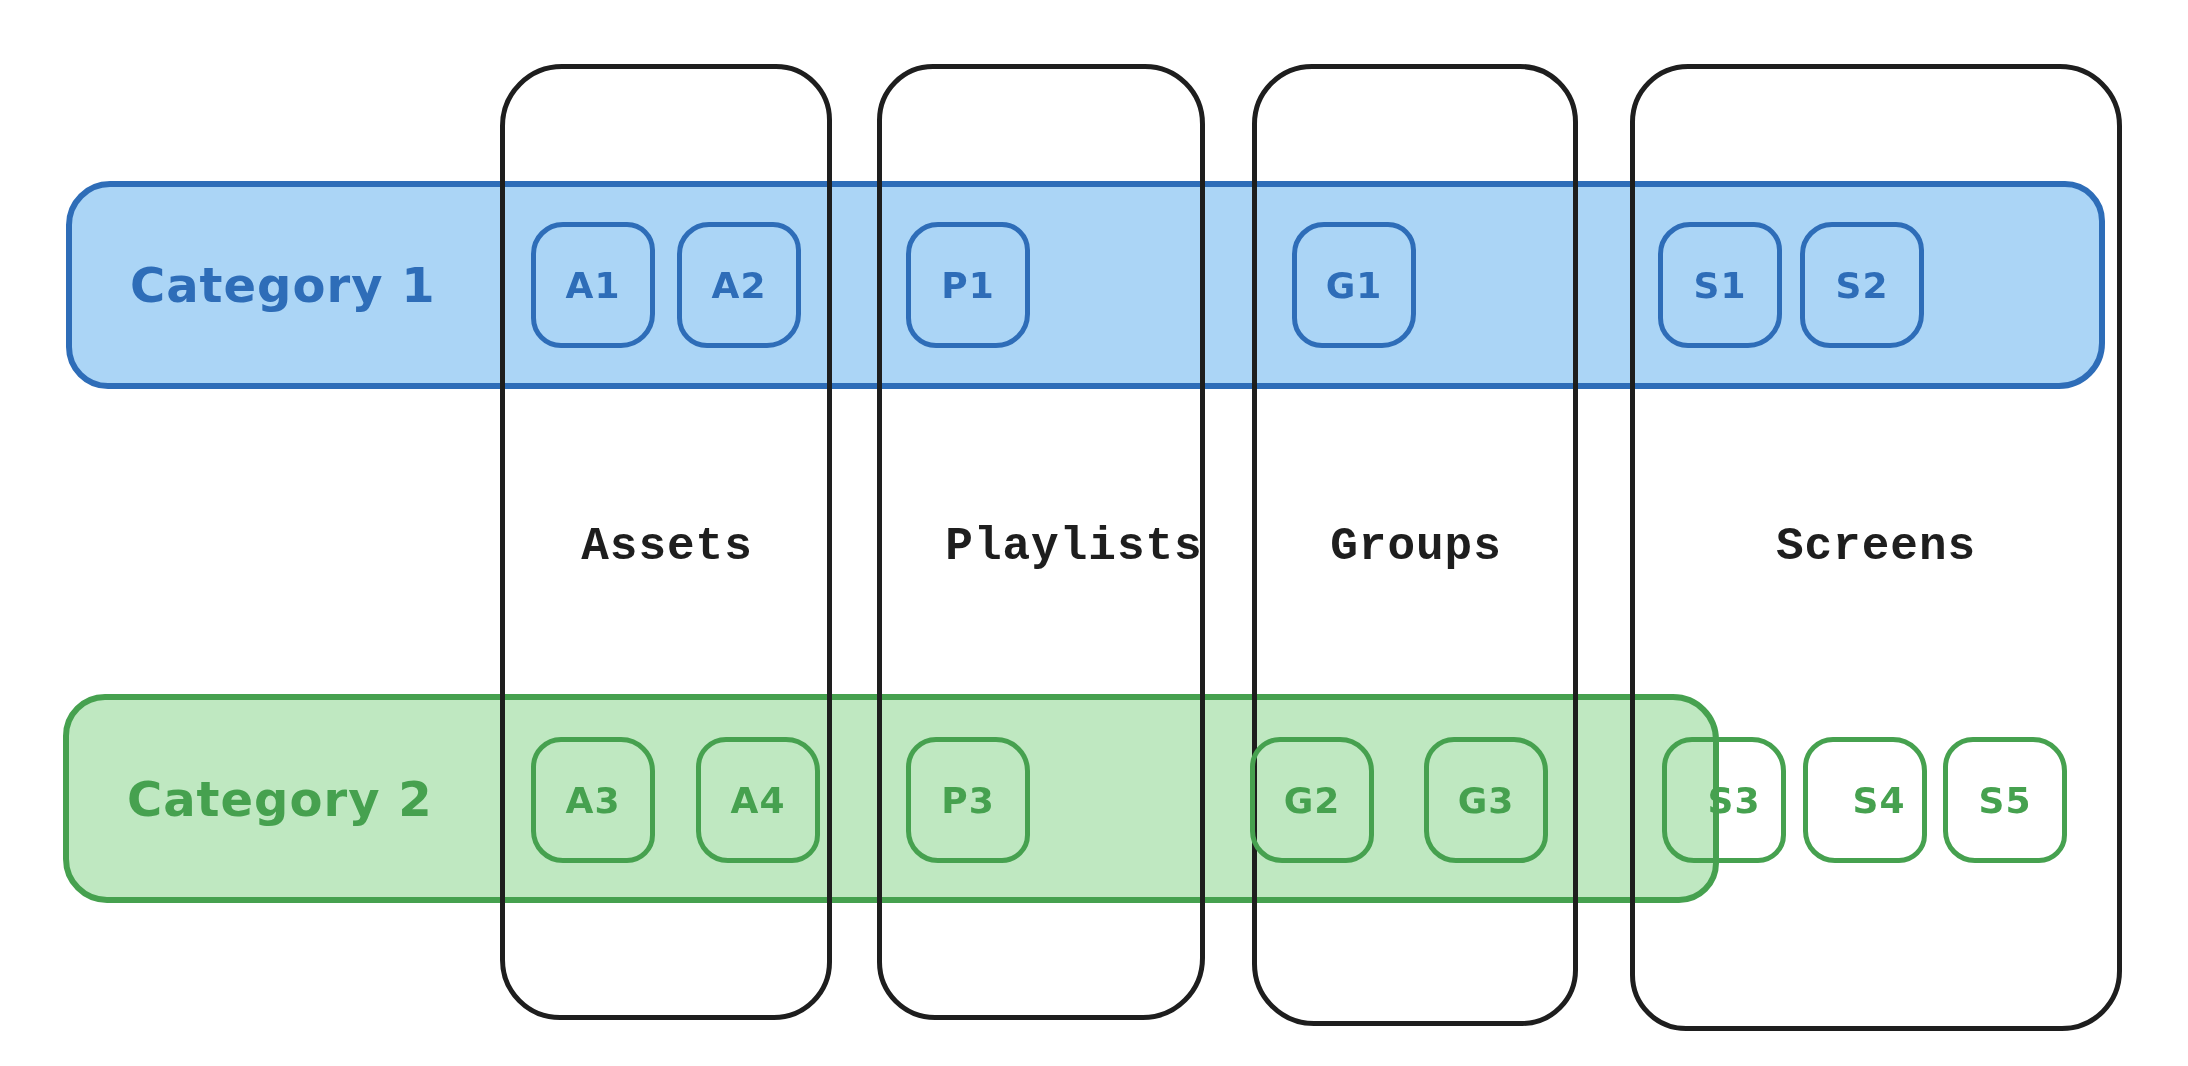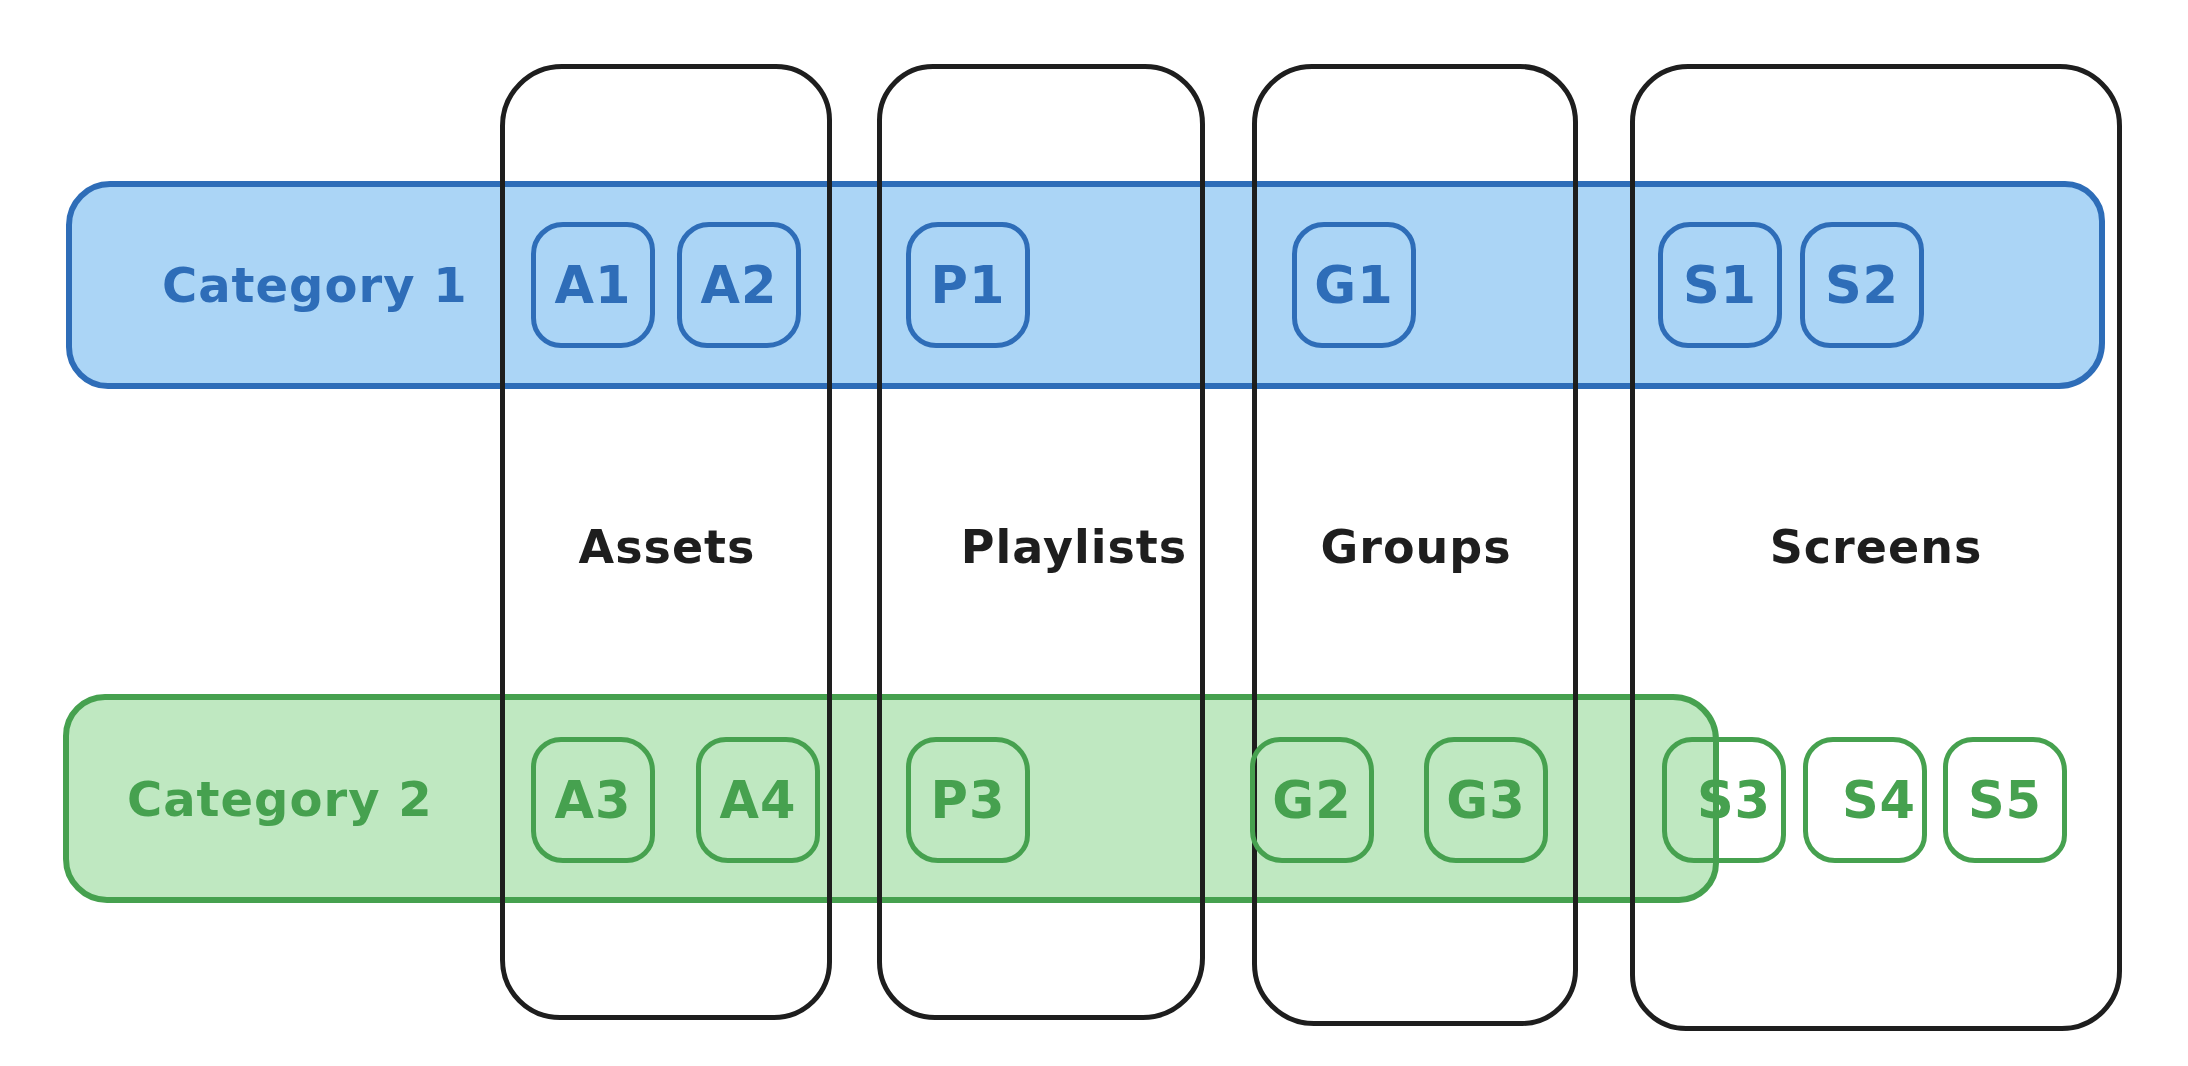--- a/index.html
+++ b/index.html
@@ -26,21 +26,20 @@
     font-weight: 600;
     letter-spacing: 1px;
     white-space: nowrap;
   }
   .bar-cat1 {
     left: 66px; top: 181px; width: 2039px; height: 208px;
     background: var(--blue-fill);
     border-color: var(--blue-stroke);
     color: var(--blue-stroke);
     border-radius: 44px 40px 46px 42px;
-    padding-left: 32px;
   }
   .bar-cat2 {
     left: 63px; top: 694px; width: 1656px; height: 209px;
     background: var(--green-fill);
     border-color: var(--green-stroke);
     color: var(--green-stroke);
     border-radius: 42px 46px 40px 44px;
   }
 
   
@@ -58,37 +57,38 @@
   
   .col-label {
     position: absolute;
     top: 547px;
     transform: translate(-50%, -50%);
     font-size: 46px;
     font-weight: 600;
     letter-spacing: 1px;
     color: var(--outline);
     white-space: nowrap;
+    font-family: Liberation Mono, monospace;
   }
   .lbl-assets    { left: 667px; }
   .lbl-playlists { left: 1035px; margin-left: 39px; }
   .lbl-groups    { left: 1416px; }
   .lbl-screens   { left: 1876px; }
 
   
   .node {
     position: absolute;
     box-sizing: border-box;
     width: 124px;
     height: 126px;
     border: 5px solid;
     display: flex;
     align-items: center;
     justify-content: center;
-    font-size: 51px;
+    font-size: 36px;
     font-weight: 600;
     letter-spacing: 1px;
     background: transparent;
   }
   .row1 { top: 222px; border-color: var(--blue-stroke);  color: var(--blue-stroke);  border-radius: 32px 28px 34px 30px; }
   .row2 { top: 737px; border-color: var(--green-stroke); color: var(--green-stroke); border-radius: 30px 34px 28px 32px; }
 
   .n-a1 { left: 531px; }  .n-a2 { left: 677px; }
   .n-p1 { left: 906px; }  .n-p2 { left: 1044px; }
   .n-g1 { left: 1292px; }

